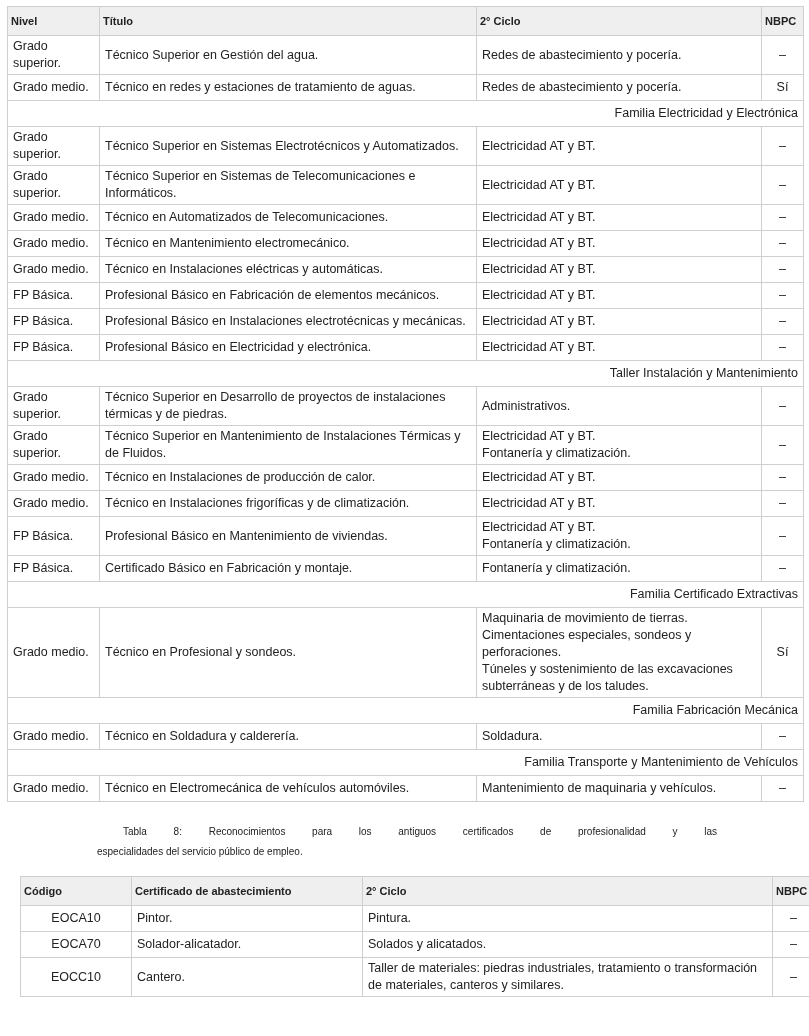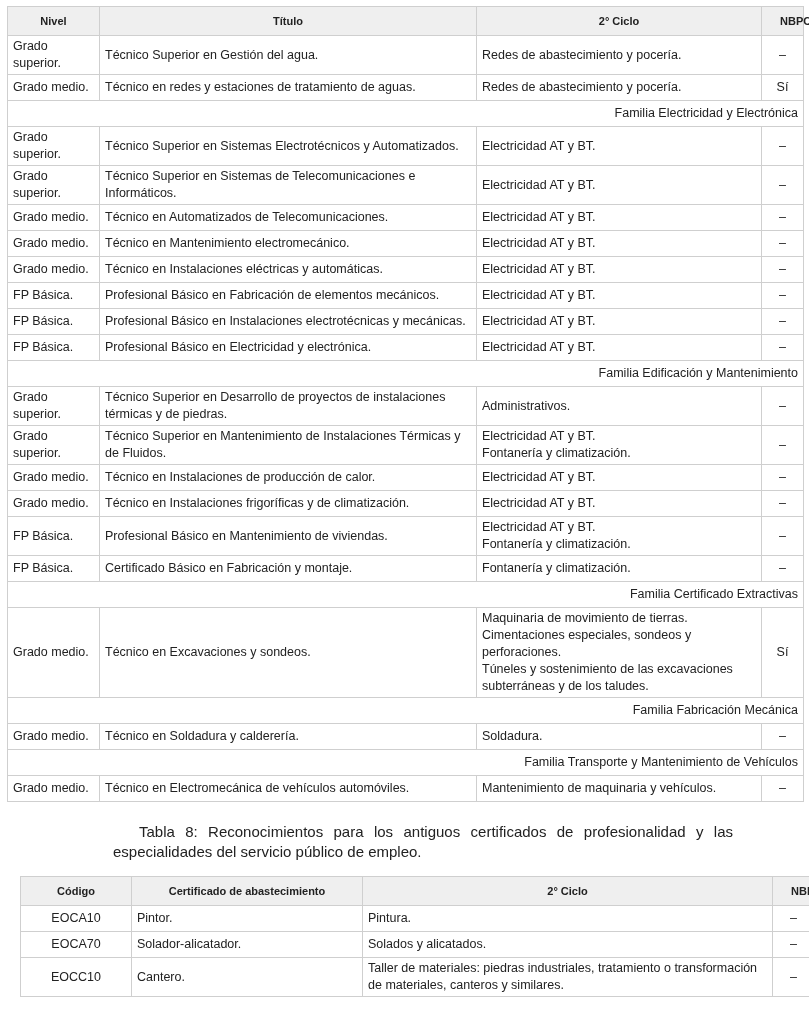--- a/index.html
+++ b/index.html
@@ -9,32 +9,32 @@
   }
   table {
     border-collapse: collapse; table-layout: fixed; position: absolute;
     font-size: 12.5px;
   }
   td, th {
     border: 1px solid #cfcfcf; padding: 2px 5px; line-height: 17px;
     vertical-align: middle; text-align: left; font-weight: normal;
   }
   th {
-    background: #efefef; font-weight: bold; font-size: 11px; text-align: center;
-    height: 24px; padding: 2px 18px;
+    background: #efefef; font-weight: bold; font-size: 11px; 
+    height: 24px; padding: 2px 3px;
   }
   td.c { text-align: center; }
   td.fam { text-align: right; height: 21px; }
   td.multi div { line-height: 17px; }
   #t1 { left: 7px; top: 6px; width: 796px; }
   #t2 { left: 20px; top: 876px; width: 794px; }
   tr.r1 td { height: 21px; }
   .caption {
     position: absolute; left: 97px; top: 822px; width: 620px;
-    font-size: 15px; line-height: 20px; color: #222222; margin-left: 16px;
+    font-size: 10px; line-height: 20px; color: #222222;
   }
   .caption .l1 { display: block; text-align: justify; text-align-last: justify; padding-left: 26px; }
   .caption .l2 { display: block; }
 </style>
 </head>
 <body>
 
 <table id="t1">
   <colgroup>
     <col style="width:92px">
@@ -128,21 +128,21 @@
       </tr>
       <tr class="r1">
         <td class="">FP Básica.</td>
         <td class="">Profesional Básico en Electricidad y electrónica.</td>
         <td class="multi">
           <div>Electricidad AT y BT.</div>
         </td>
         <td class="c">–</td>
       </tr>
       <tr>
-        <td class="fam" colspan="4">Familia Edificación y Mantenimiento</td>
+        <td class="fam" colspan="4">Taller Instalación y Mantenimiento</td>
       </tr>
       <tr class="r1">
         <td class="">Grado superior.</td>
         <td class="">Técnico Superior en Desarrollo de proyectos de instalaciones térmicas y de piedras.</td>
         <td class="multi">
           <div>Administrativos.</div>
         </td>
         <td class="c">–</td>
       </tr>
       <tr class="">
@@ -185,21 +185,21 @@
         <td class="multi">
           <div>Fontanería y climatización.</div>
         </td>
         <td class="c">–</td>
       </tr>
       <tr>
         <td class="fam" colspan="4">Familia Certificado Extractivas</td>
       </tr>
       <tr class="">
         <td class="">Grado medio.</td>
-        <td class="">Técnico en Excavaciones y sondeos.</td>
+        <td class="">Técnico en Profesional y sondeos.</td>
         <td class="multi">
           <div>Maquinaria de movimiento de tierras.</div>
           <div>Cimentaciones especiales, sondeos y perforaciones.</div>
           <div>Túneles y sostenimiento de las excavaciones subterráneas y de los taludes.</div>
         </td>
         <td class="c">Sí</td>
       </tr>
       <tr>
         <td class="fam" colspan="4">Familia Fabricación Mecánica</td>
       </tr>

